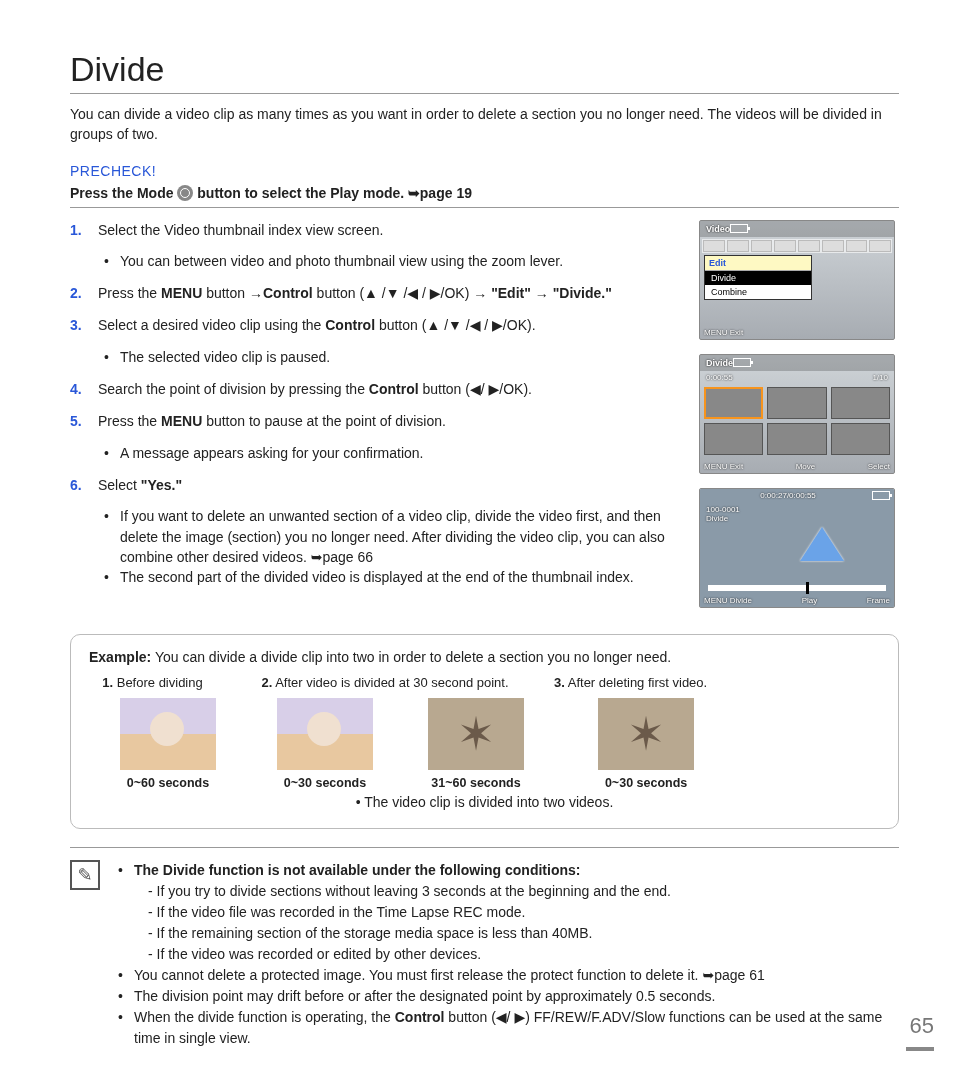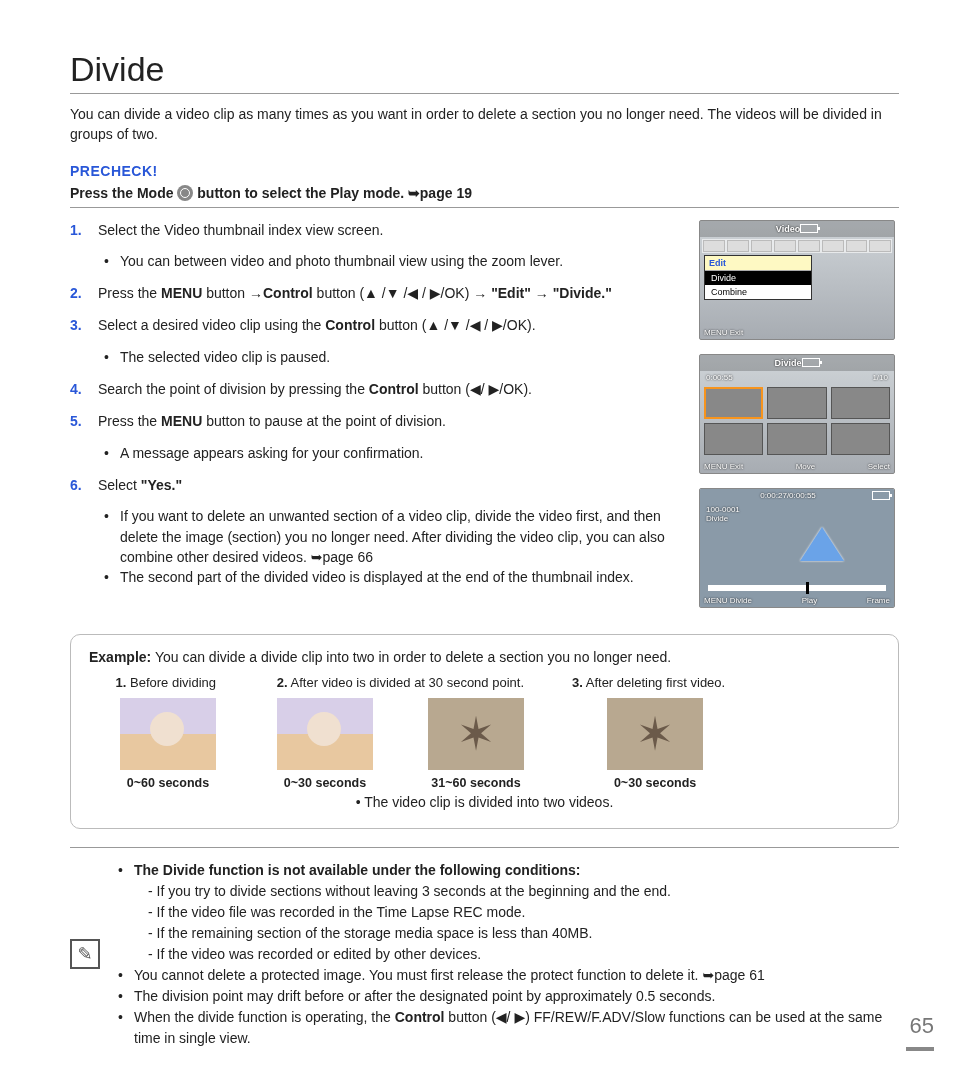--- a/index.html
+++ b/index.html
@@ -13,42 +13,42 @@
     position: relative;
   }
   h1 {
     font-size: 34px;
     font-weight: normal;
     border-bottom: 1px solid #999;
     padding-bottom: 4px;
     margin-bottom: 10px;
   }
   .intro { font-size: 14px; line-height: 1.45; margin-bottom: 18px; }
-  .precheck-label { color: #2957d8; font-weight: bold; font-size: 14px; letter-spacing: 0.5px; margin-bottom: 6px; }
+  .precheck-label { color: #2957d8; font-weight: normal; font-size: 14px; letter-spacing: 0.5px; margin-bottom: 6px; }
   .precheck-line { border-bottom: 1px solid #999; padding-bottom: 6px; margin-bottom: 12px; font-size: 14px; font-weight: bold; }
   .mode-icon {
     display: inline-block; width: 16px; height: 16px; border-radius: 50%;
     background: #888; vertical-align: -3px; position: relative;
   }
   .mode-icon::after { content:''; position:absolute; inset:3px; border:1px solid #fff; border-radius:50%; }
   .two-col { display: flex; gap: 20px; }
   .steps-col { flex: 1; }
   .side-col { width: 200px; flex: 0 0 200px; }
   ol.steps { list-style: none; }
   ol.steps > li { margin-bottom: 12px; line-height: 1.45; padding-left: 28px; position: relative; }
   ol.steps > li > .num { position: absolute; left: 0; top: 0; font-weight: bold; color: #2957d8; }
   ol.steps ul { list-style: none; margin-top: 11px; }
   ol.steps ul li { padding-left: 22px; position: relative; line-height: 1.45; }
   ol.steps ul li::before { content: '•'; position: absolute; left: 6px; top: 0; }
   .side-shot {
     width: 196px; height: 120px; background: linear-gradient(#cfd4d8,#a7acb2);
     border: 1px solid #888; border-radius: 2px; margin-bottom: 14px;
     font-size: 9px; color: #fff; position: relative; overflow: hidden;
   }
-  .ss-top { background: rgba(0,0,0,0.2); height: 16px; line-height: 16px; padding: 0 6px; display:flex; justify-content:center; align-items:center; }
+  .ss-top { background: rgba(0,0,0,0.2); height: 16px; line-height: 16px; padding: 0 6px; display:flex; justify-content:flex-start; align-items:center; }
   .ss-title { font-weight:bold; text-shadow: 0 0 2px #000; }
   .ss-bar { background: rgba(255,255,255,0.6); height: 14px; margin: 2px; display:flex; gap:2px; padding:1px; }
   .ss-bar > span { flex:1; background:#ddd; border:1px solid #bbb; font-size:8px; text-align:center; color:#555; line-height:10px; }
   .ss-menu { position:absolute; left:4px; top:34px; width:108px; background:#fff; border:1px solid #333; font-size:9px; }
   .ss-menu-h { background:#fef9c3; color:#2957d8; font-weight:bold; padding:2px 4px; border-bottom:1px solid #aaa; }
   .ss-menu-i { padding:2px 6px; color:#000; }
   .ss-menu-i.sel { background:#000; color:#fff; }
   .ss-foot { position:absolute; bottom:2px; left:4px; right:4px; display:flex; justify-content:space-between; font-size:8px; text-shadow:0 0 2px #000; }
   .ss-thumbs { position:absolute; top:32px; left:4px; right:4px; display:grid; grid-template-columns:repeat(3,1fr); gap:4px; }
   .ss-thumbs > div { height:32px; background:#888; border:1px solid #555; }
@@ -61,35 +61,35 @@
   .ss-progress::after { content:''; position:absolute; left:55%; top:-3px; width:3px; height:12px; background:#000; }
   .batt { display:inline-block; width:18px; height:9px; border:1px solid #fff; position:relative; }
   .batt::after { content:''; position:absolute; right:-3px; top:2px; width:2px; height:3px; background:#fff; }
 
   .example-box {
     border: 1px solid #bbb; border-radius: 10px; padding: 14px 18px 18px; margin-top: 12px;
   }
   .example-title { font-size: 14px; margin-bottom: 10px; }
   .ex-cols { display: flex; gap: 30px; }
   .ex-col { display:flex; flex-direction:column; text-align:center; }
-  .ex-head { font-size: 13px; text-align:right; margin-bottom: 8px; margin-left: 18px; }
+  .ex-head { font-size: 13px; text-align:center; margin-bottom: 8px; }
   .ex-head .n { font-weight: bold; }
   .ex-imgs { display:flex; gap:24px; justify-content:center; }
   .ex-img-block { text-align:center;padding-left:31px; }
   .ex-img { width:96px; height:72px; background:#aaa; margin:0 auto 6px; }
   .ex-img.baby { background: linear-gradient(#d8cfe8 50%, #e8c8a0 50%); position:relative; }
   .ex-img.baby::after { content:''; position:absolute; left:30px; top:14px; width:34px; height:34px; background:#f0e0d0; border-radius:50%; }
   .ex-img.star { background:#b8a890; position:relative; }
   .ex-img.star::after { content:'✶'; position:absolute; inset:0; display:flex; align-items:center; justify-content:center; font-size:46px; color:#6b5a4a; }
   .ex-cap { font-size: 12.5px; font-weight: bold; }
   .ex-note { text-align:center; font-size:14px; margin-top:4px; }
   .ex-note::before { content:'• '; }
 
   hr.sep { border:none; border-top:1px solid #999; margin:18px 0 12px; }
-  .notes-row { display:flex; gap:14px; align-items:center; }
+  .notes-row { display:flex; gap:14px; align-items:flex-start; }
   .note-icon {
     width:30px; height:30px; border:2px solid #555; position:relative; flex:0 0 30px; background:#fff;
   }
   .note-icon::before { content:'✎'; position:absolute; inset:0; display:flex; align-items:center; justify-content:center; font-size:18px; color:#555; }
   .notes ul { list-style:none; }
   .notes > ul > li { padding-left:20px; position:relative; line-height:1.5; font-size:14px; }
   .notes > ul > li::before { content:'•'; position:absolute; left:4px; top:0; }
   .notes .sub { margin-left:0; }
   .notes .sub li { padding-left:14px; line-height:1.5; }
   .notes .sub li::before { content:'- '; }

